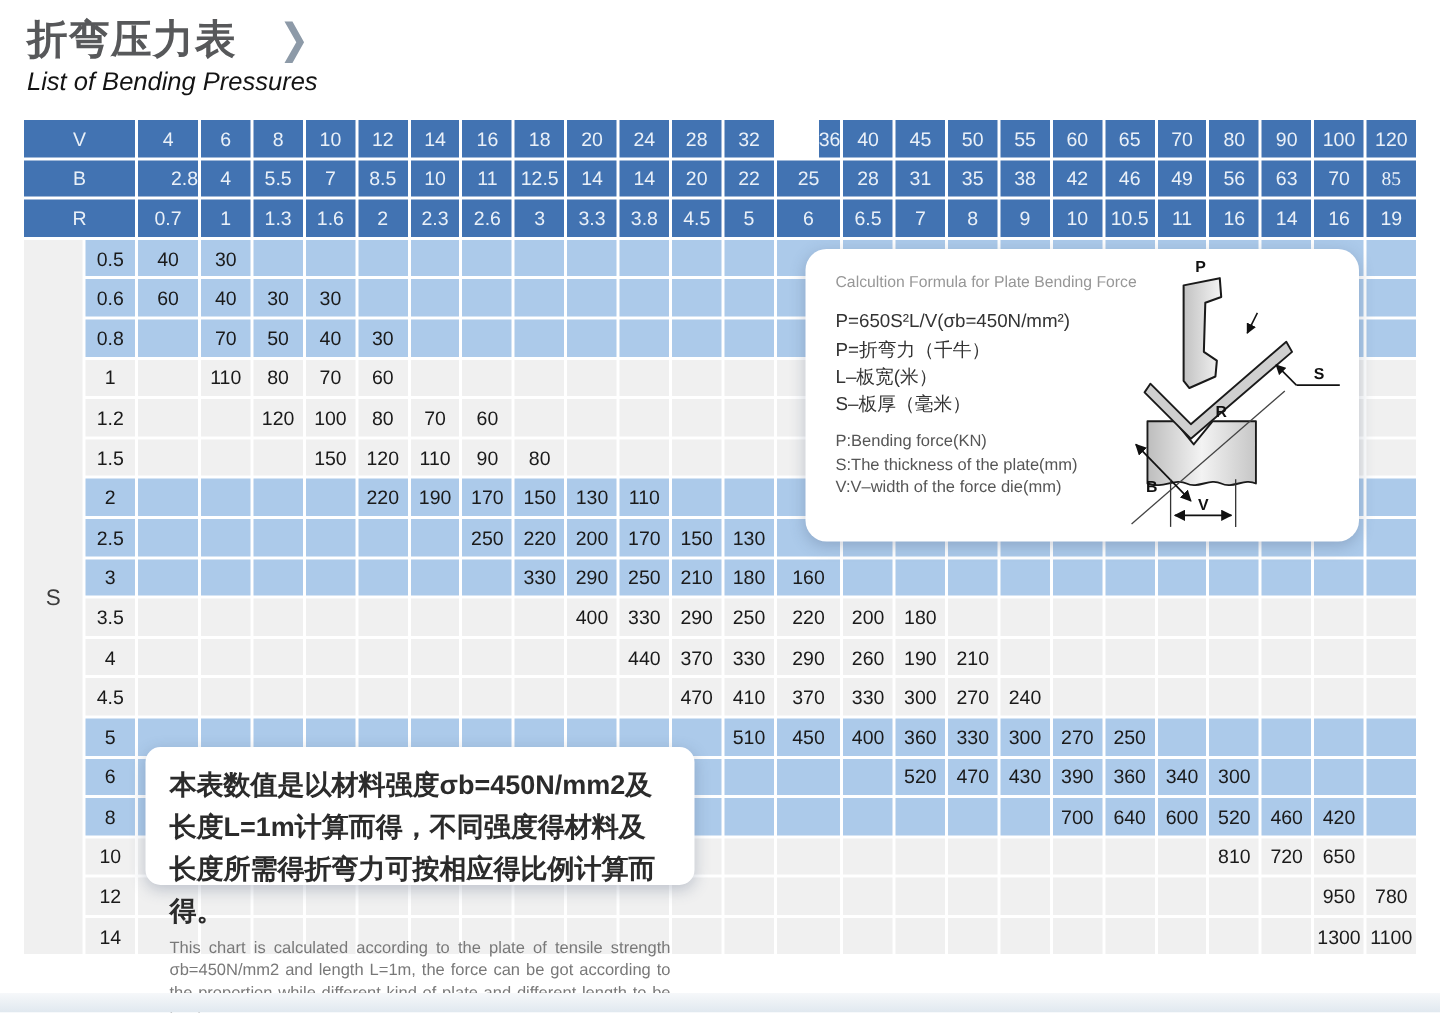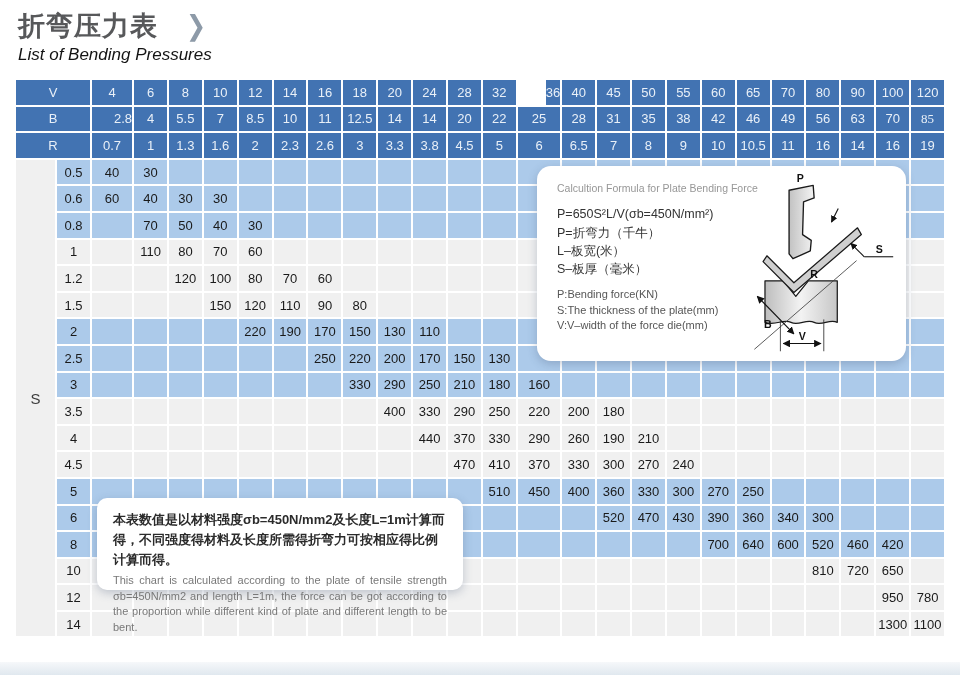--- a/index.html
+++ b/index.html
@@ -31,21 +31,21 @@
   .card { position:absolute; background:#fff; box-shadow:0 3px 10px rgba(60,80,110,.28); }
   .formula-card { left:537px; top:166px; width:369px; height:195px; border-radius:14px; padding:13px 0 0 20px; }
   .fc-title-zh { font-size:15px; font-weight:bold; color:#101010; letter-spacing:.5px; }
   .fc-title-en { font-size:10.5px; color:#979797; margin-top:3px; }
   .fc-formula  { font-size:12.5px; color:#333; margin-top:11px; line-height:1.5; }
   .fc-zh div   { font-size:12.5px; color:#333; line-height:1.45; }
   .fc-en       { margin-top:9px; }
   .fc-en div   { font-size:11px; color:#555; line-height:1.42; }
   .diagram { position:absolute; right:4px; top:4px; }
   .notes-card { left:97px; top:498px; width:366px; height:92px; border-radius:10px; padding:12px 16px 0 16px; }
-  .nc-zh { font-size:13px; font-weight:600; color:#2b2b2b; line-height:1.55; }
+  .nc-zh { font-size:18px; font-weight:600; color:#2b2b2b; line-height:1.55; }
   .nc-en { margin-top:3px; font-size:11px; color:#787878; line-height:1.4; text-align:justify; }
   
   .footer-bar { position:absolute; left:0; bottom:0; width:100%; height:13px;
                 background:linear-gradient(to bottom,#f6f8fa,#e0e8ef); }
   svg text { font-family:"Liberation Sans",sans-serif; font-weight:bold; font-size:11px; fill:#111; }
 </style>
 </head>
 <body>
 
 <div class="title-row">

